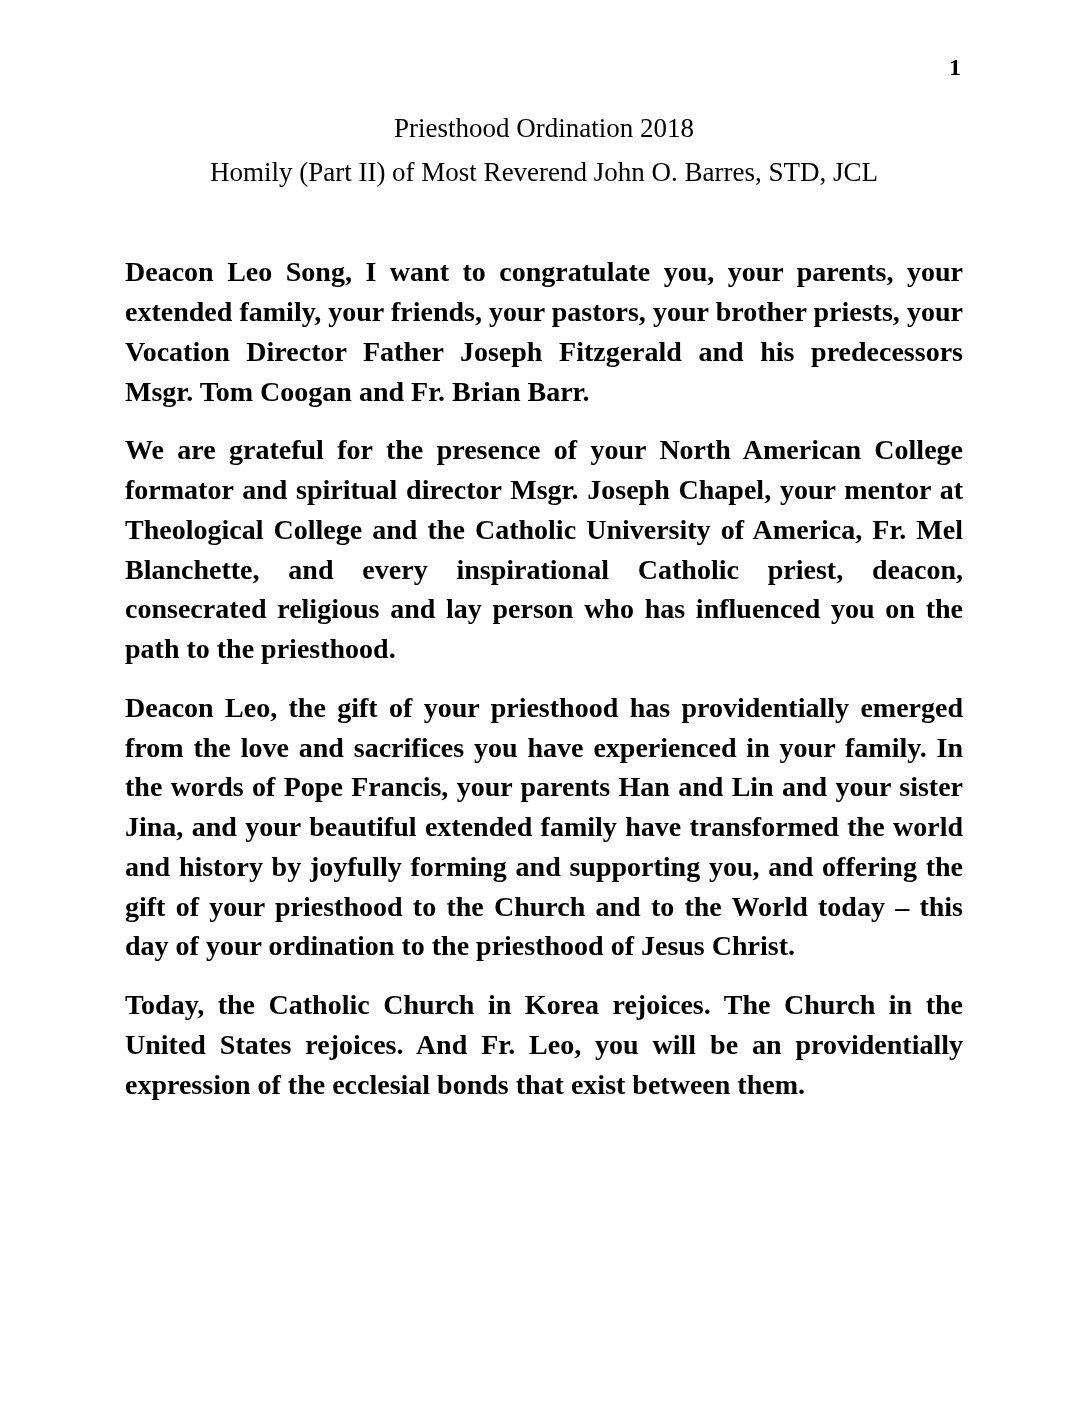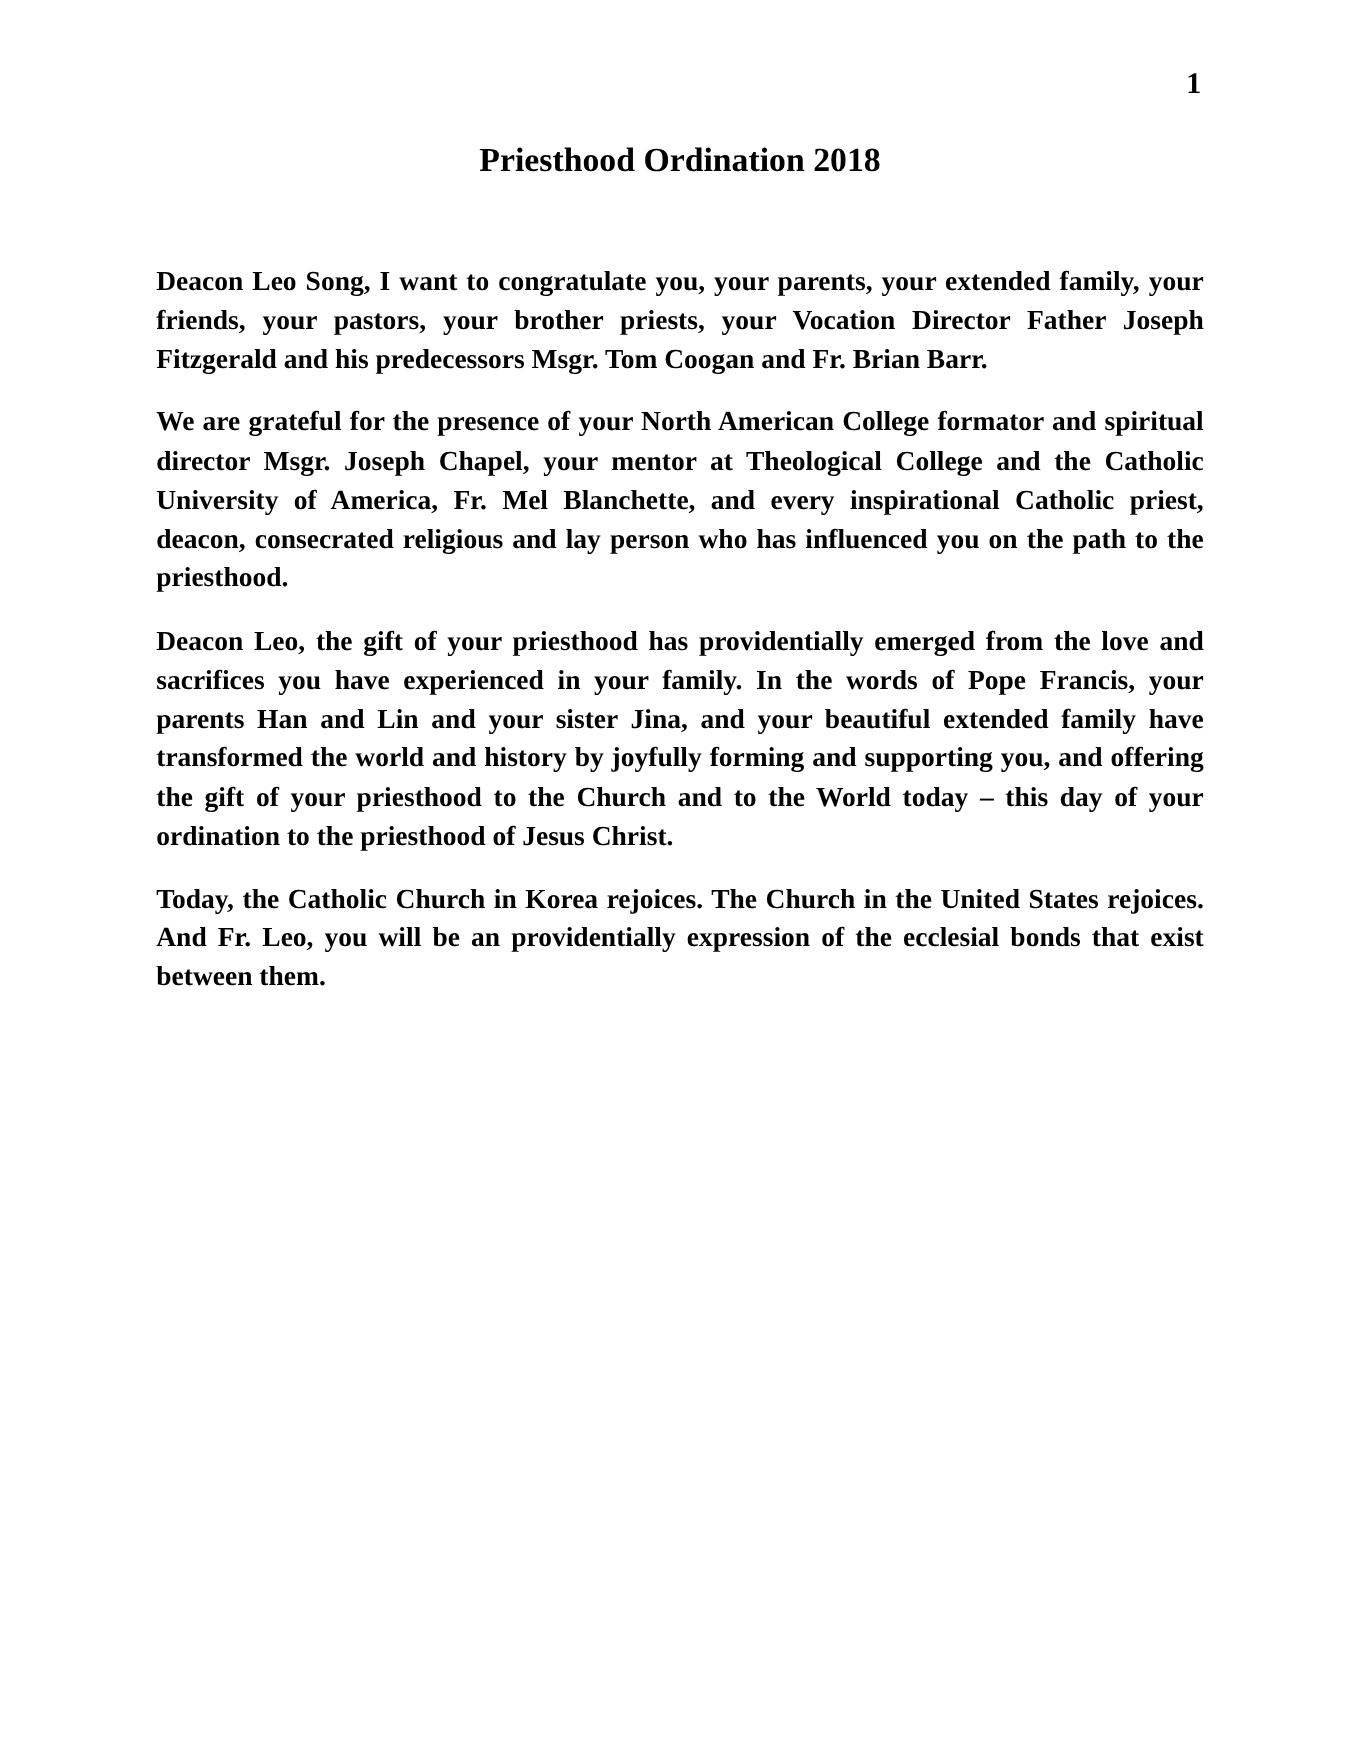--- a/index.html
+++ b/index.html
@@ -23,49 +23,50 @@
   .page-number {
     text-align: right;
     font-weight: bold;
     font-size: 24px;
     line-height: 1;
     padding-right: 2px;
     margin-bottom: 28px;
   }
   .doc-title {
     text-align: center;
-    font-weight: bold;
+    font-weight: normal;
     font-size: 27px;
     line-height: 1.62;
     margin: 0;
   }
   .title-block {
     margin-bottom: 58px;
   }
   .body-para {
     font-weight: bold;
-    font-size: 22px;
+    font-size: 28px;
     line-height: 1.42;
     text-align: justify;
     text-justify: inter-word;
     margin: 0 0 19px 0;
   }
   .body-para:last-child {
     margin-bottom: 0;
   }
 </style>
 </head>
 <body>
 
 <div class="page">
 
   <div class="page-number">1</div>
 
   <div class="title-block">
     <div class="doc-title">Priesthood Ordination 2018</div>
+    <div class="doc-title">Homily (Part II) of Most Reverend John O. Barres, STD, JCL</div>
   </div>
 
   <div class="body-block">
     <p class="body-para">Deacon Leo Song, I want to congratulate you, your parents, your extended family, your friends, your pastors, your brother priests, your Vocation Director Father Joseph Fitzgerald and his predecessors Msgr. Tom Coogan and Fr. Brian Barr.</p>
     <p class="body-para">We are grateful for the presence of your North American College formator and spiritual director Msgr. Joseph Chapel, your mentor at Theological College and the Catholic University of America, Fr. Mel Blanchette,  and every inspirational Catholic priest, deacon, consecrated religious and lay person who has influenced you on the path to the priesthood.</p>
     <p class="body-para">Deacon Leo, the gift of your priesthood has providentially emerged from the love and sacrifices you have experienced in your family.  In the words of Pope Francis, your parents Han and Lin and your sister Jina, and your beautiful extended family have transformed the world and history by joyfully forming and supporting you, and offering the gift of your priesthood to the Church and to the World today – this day of your ordination to the priesthood of Jesus Christ.</p>
     <p class="body-para">Today, the Catholic Church in Korea rejoices.   The Church in the United States rejoices.   And Fr. Leo, you will be an providentially expression of the ecclesial bonds that exist between them.</p>
   </div>
 
 </div>

